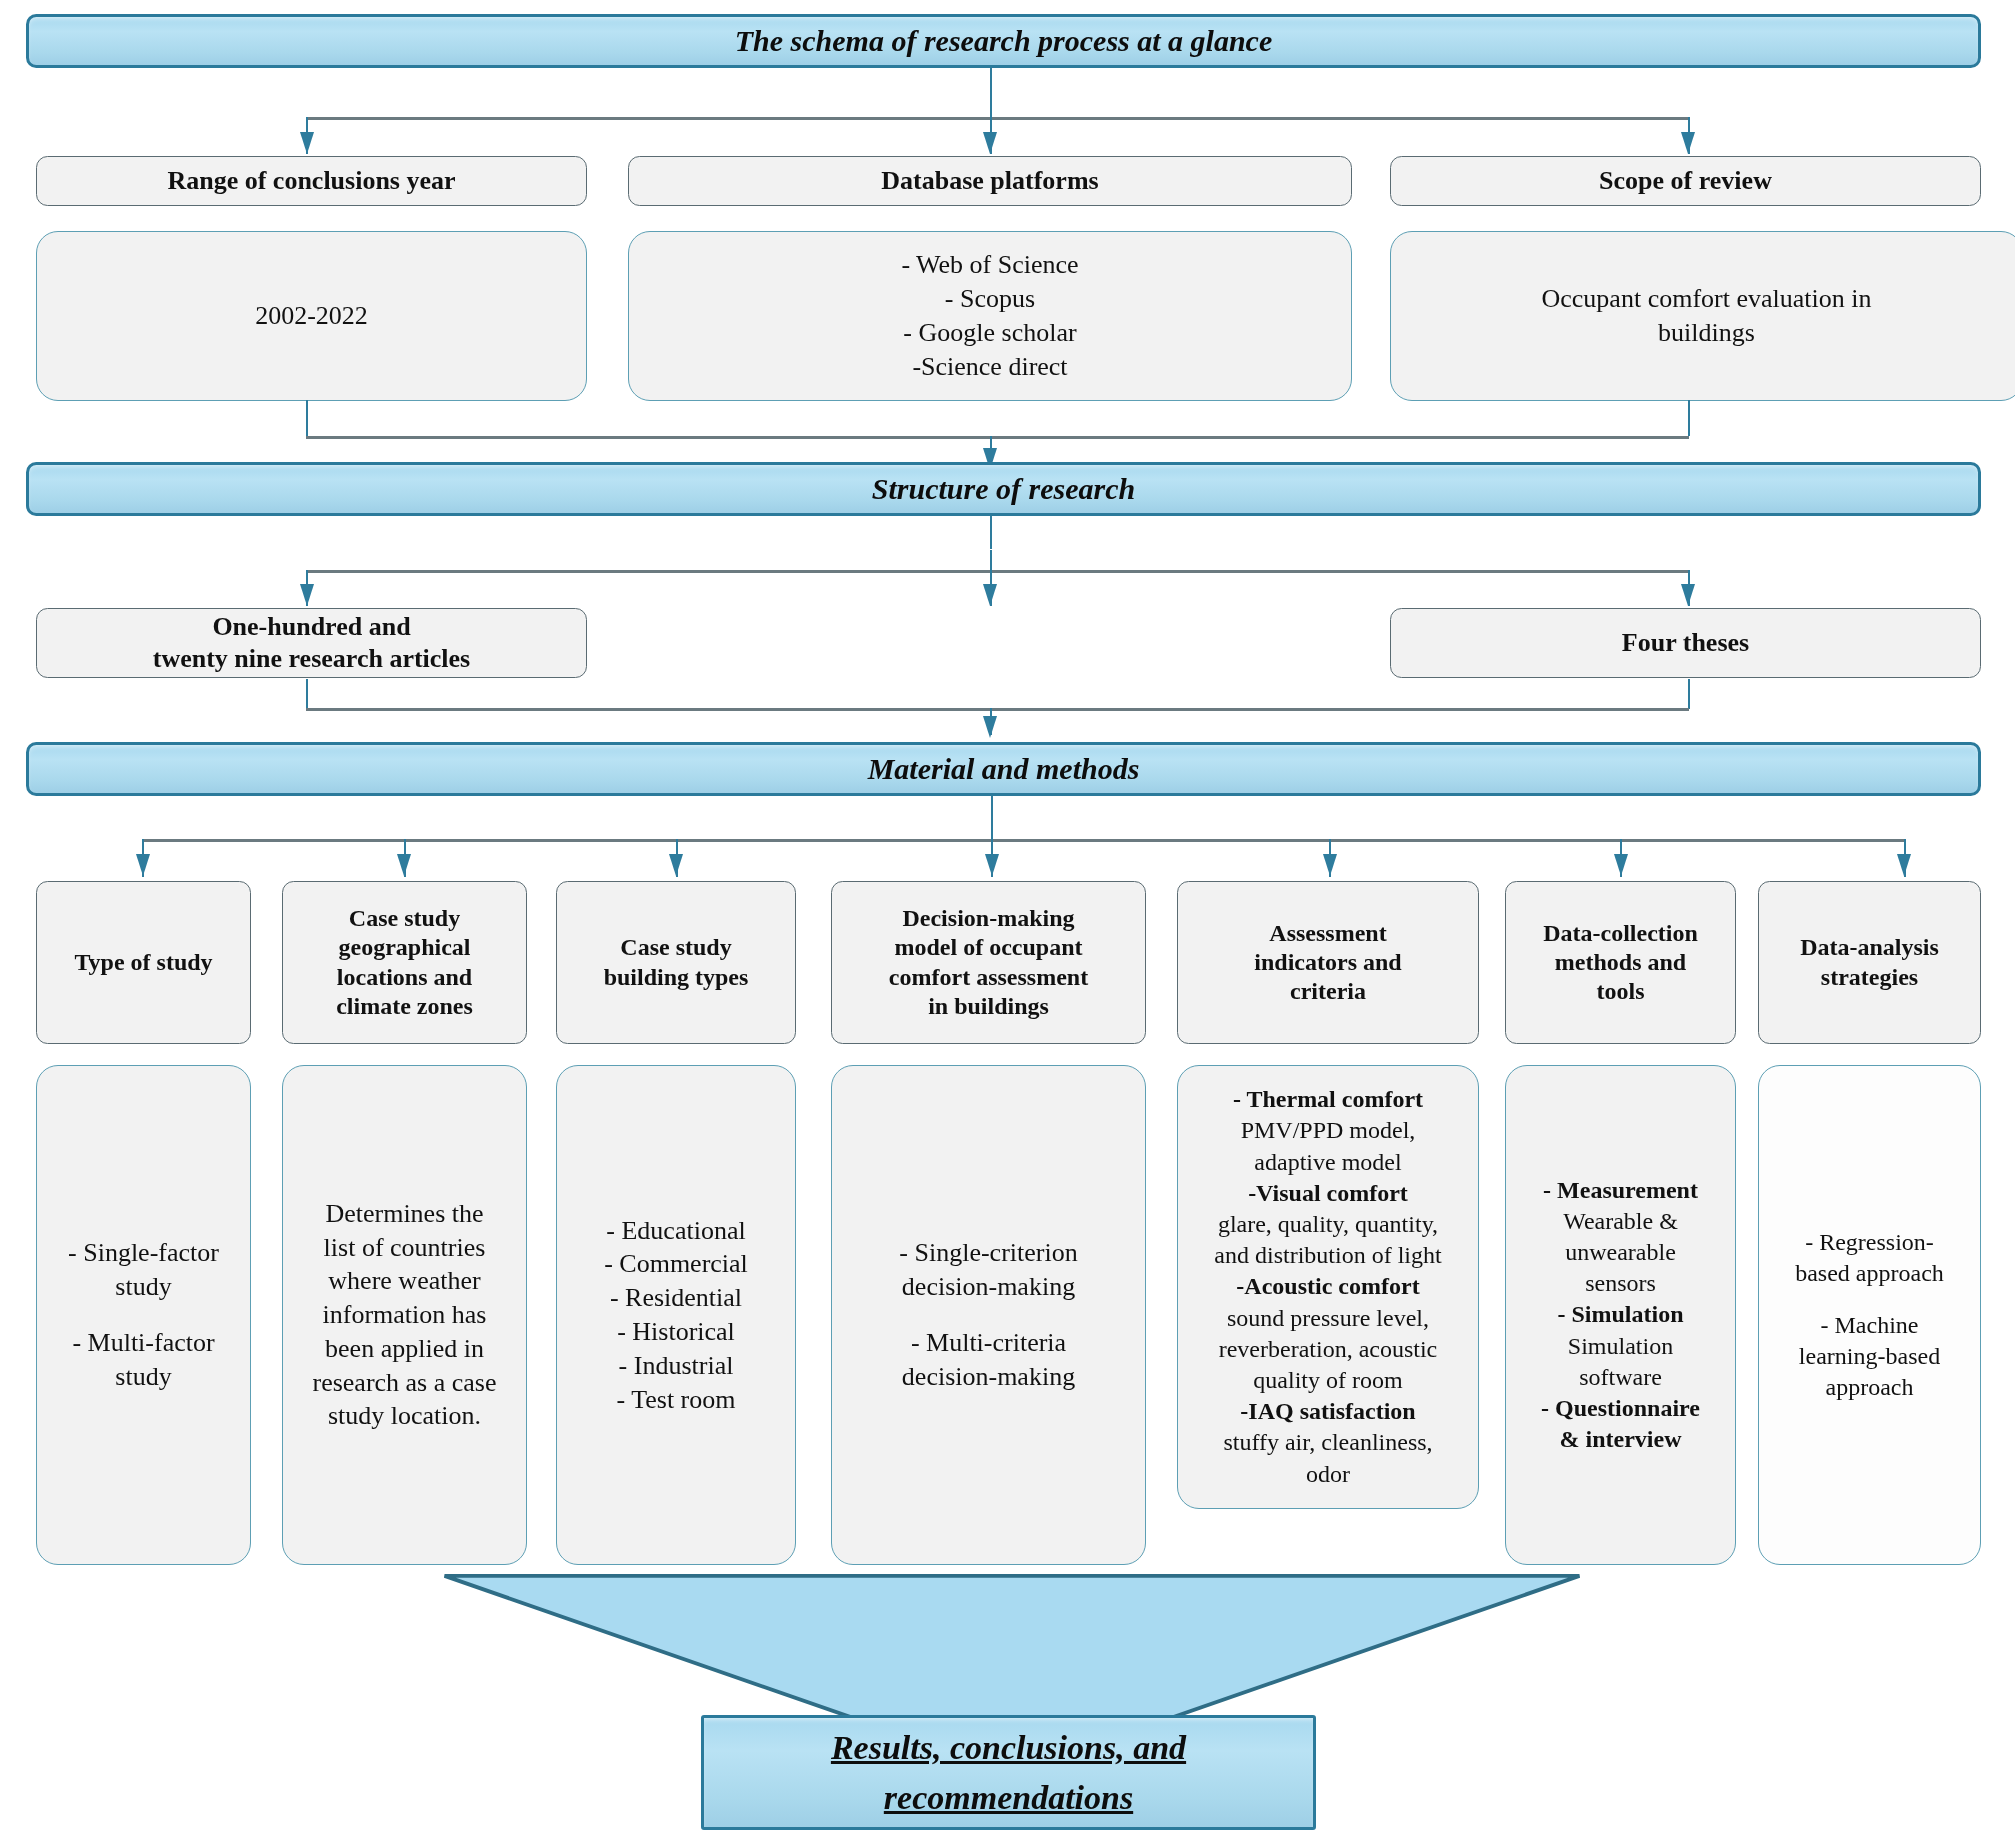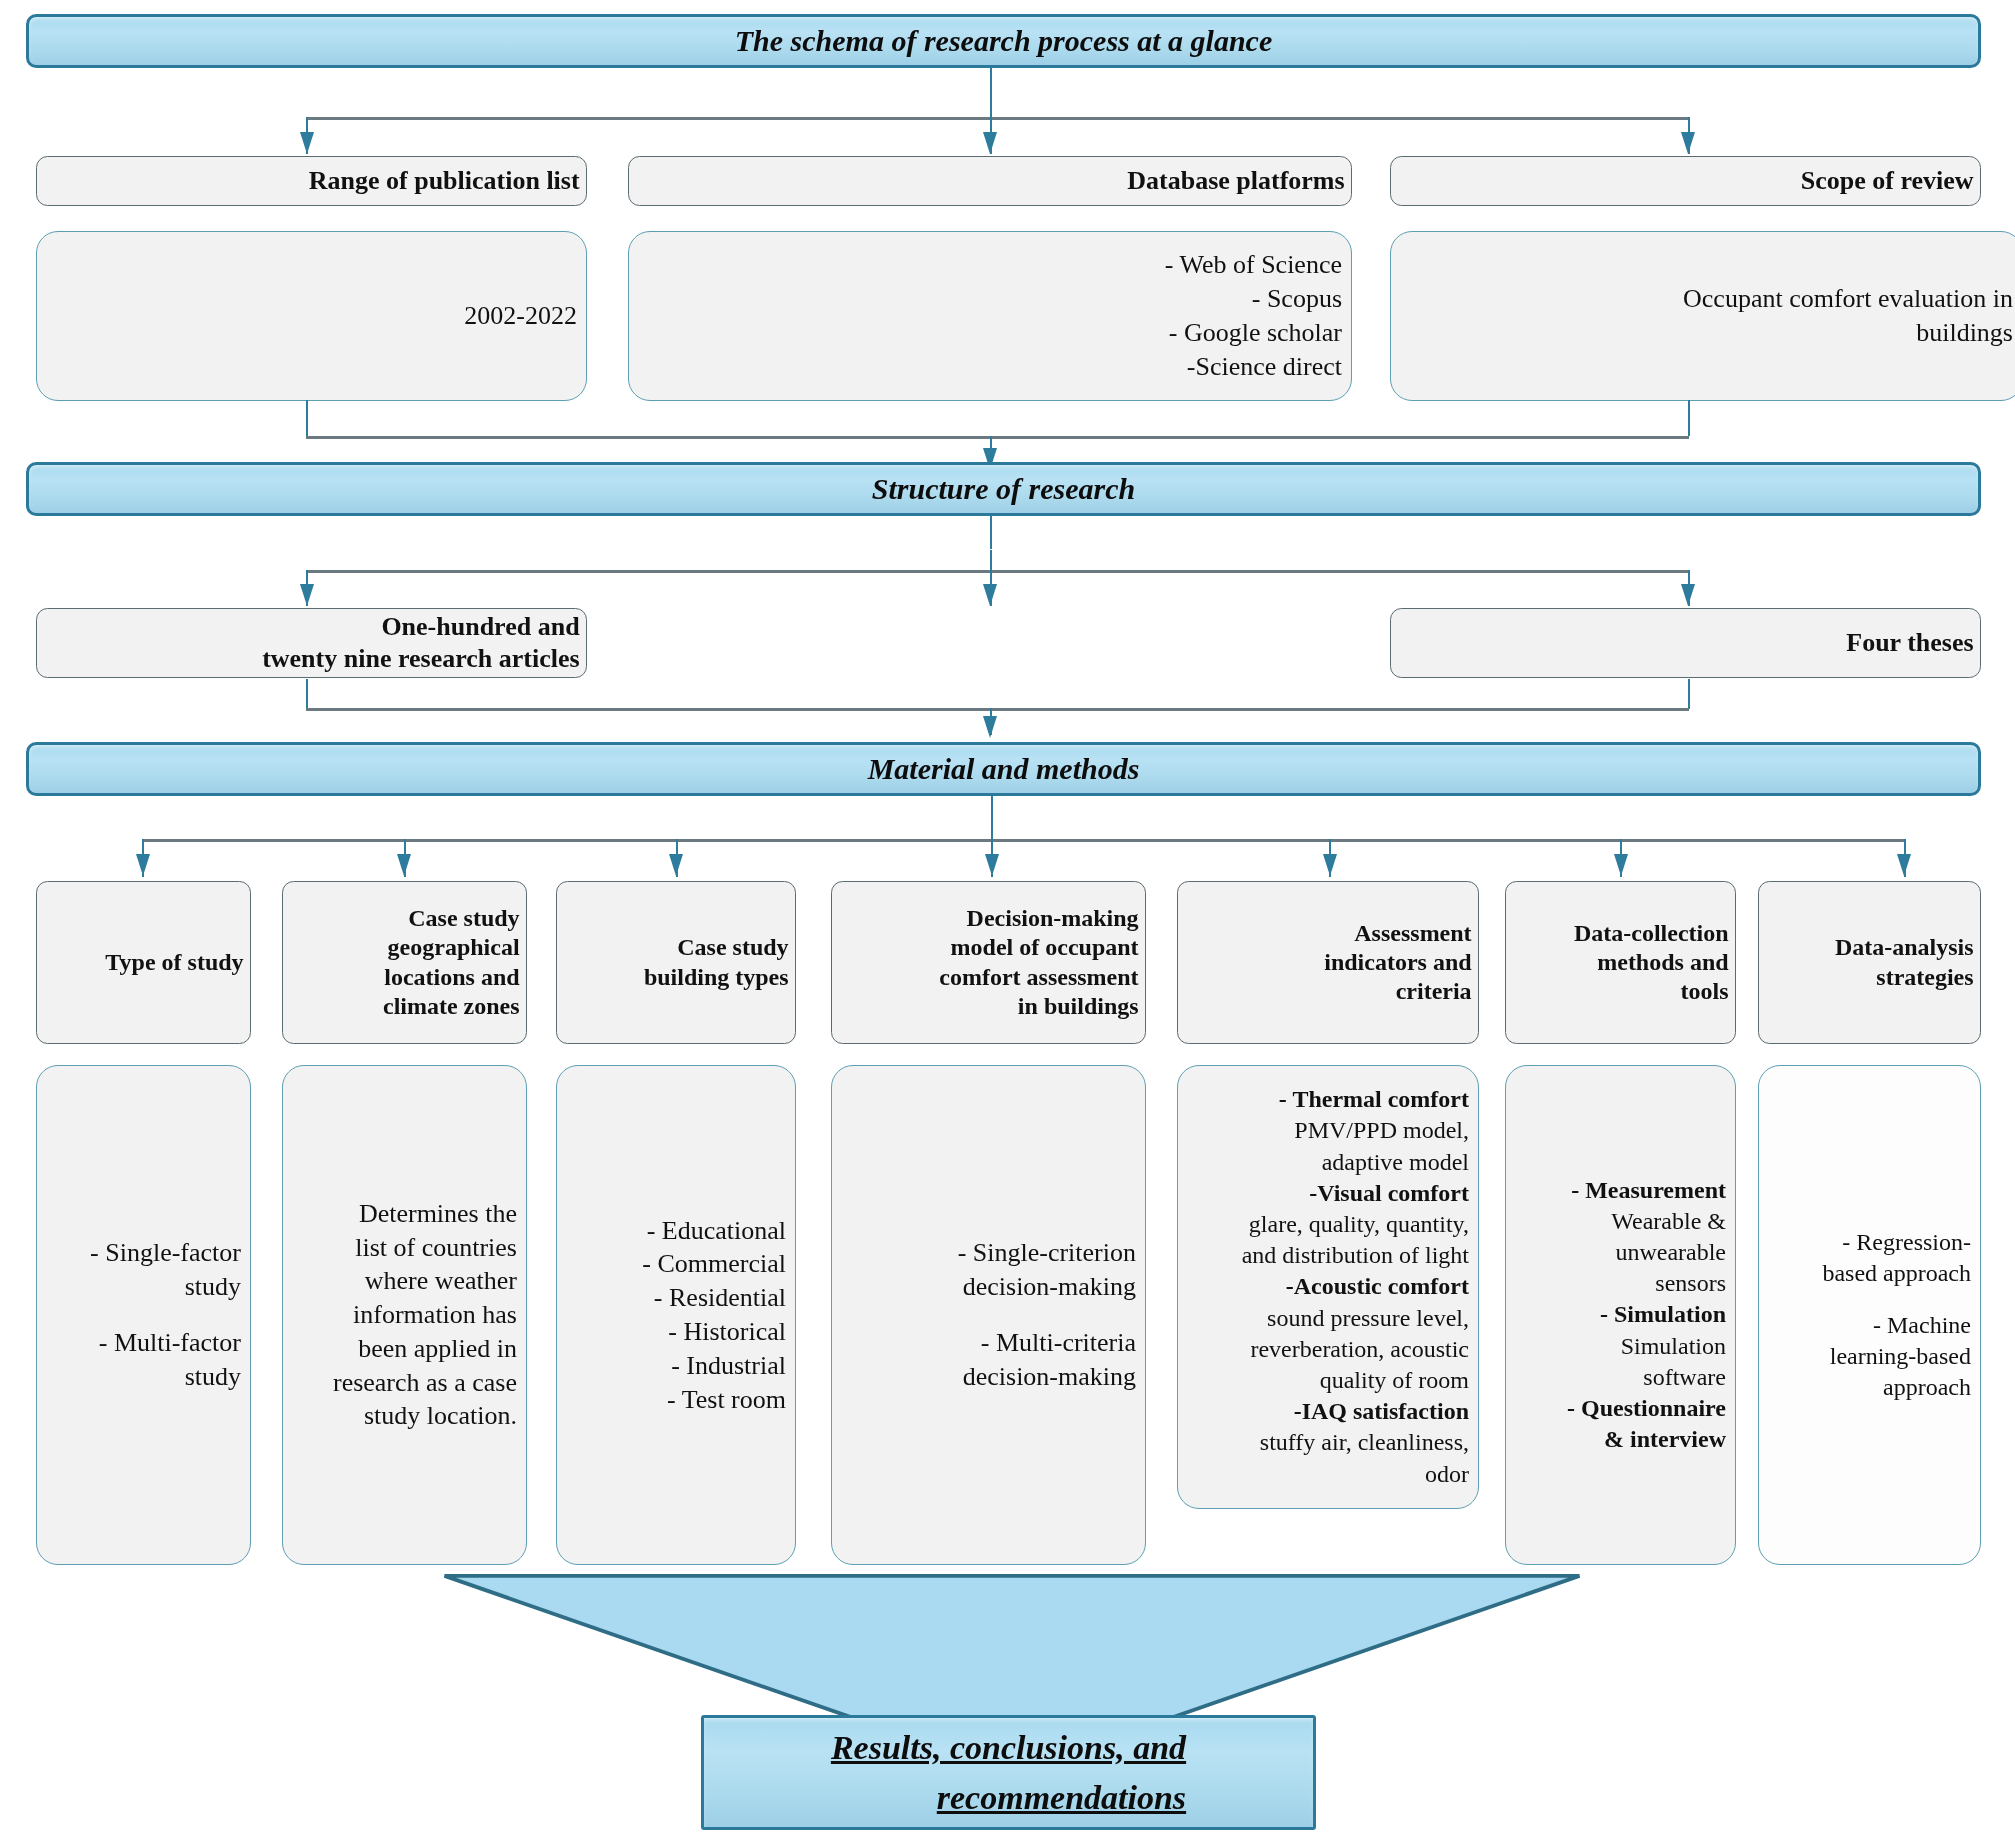--- a/index.html
+++ b/index.html
@@ -1,20 +1,20 @@
 <!DOCTYPE html>
 <html style="font-size:10.2px"><head>
 <meta charset="utf-8">
 <style>
   html,body{margin:0;padding:0;background:#ffffff;}
   body{width:2015px;height:1847px;font-family:"Liberation Serif",serif;overflow:hidden;}
   #stage{position:relative;width:2015px;height:1847px;}
 
   
-  .bx{position:absolute;box-sizing:border-box;display:flex;align-items:center;justify-content:center;text-align:right;}
+  .bx{position:absolute;box-sizing:border-box;display:flex;align-items:center;justify-content:center;text-align:center;}
   .blue-bar{
     background:linear-gradient(180deg,#a8d9ef 0%,#b9e2f4 30%,#a9d8ec 75%,#9ecfe6 100%);
     border:3.2px solid #2b7a9b;border-radius:10.2px;
     box-shadow:inset 0 3.8px 6.4px -3.8px rgba(255,255,255,.9);
     font-style:italic;font-weight:bold;color:#0d0d0d;
   }
   .grey-head{
     background:#f2f2f2;border:1.9px solid #5a6b72;border-radius:11.5px;
     font-weight:bold;color:#111;
   }
@@ -49,21 +49,21 @@
   <div class="vline" style="left:990px;top:68px;width:1.9px;height:31px;"></div>
   <div class="hline" style="left:306px;top:117px;width:1383px;"></div>
   <div class="vline" style="left:306px;top:117px;height:37px;"></div>
   <div class="vline" style="left:990px;top:99px;height:55px;"></div>
   <div class="vline" style="left:1688px;top:117px;height:37px;"></div>
   <div class="arrow" style="left:300px;top:132px;"></div>
   <div class="arrow" style="left:983px;top:132px;"></div>
   <div class="arrow" style="left:1681px;top:132px;"></div>
 
   <div class="bx grey-head" style="left:36px;top:156px;width:551px;height:50px;font-size:26px;">
-    <span class="inner">Range of publication list</span>
+    <span class="inner">Range of conclusions year</span>
   </div>
   <div class="bx grey-head" style="left:628px;top:156px;width:724px;height:50px;font-size:26px;">
     <span class="inner">Database platforms</span>
   </div>
   <div class="bx grey-head" style="left:1390px;top:156px;width:591px;height:50px;font-size:26px;">
     <span class="inner">Scope of review</span>
   </div>
 
   <div class="bx grey-body" style="left:36px;top:231px;width:551px;height:170px;font-size:26px;">
     <div class="inner">

